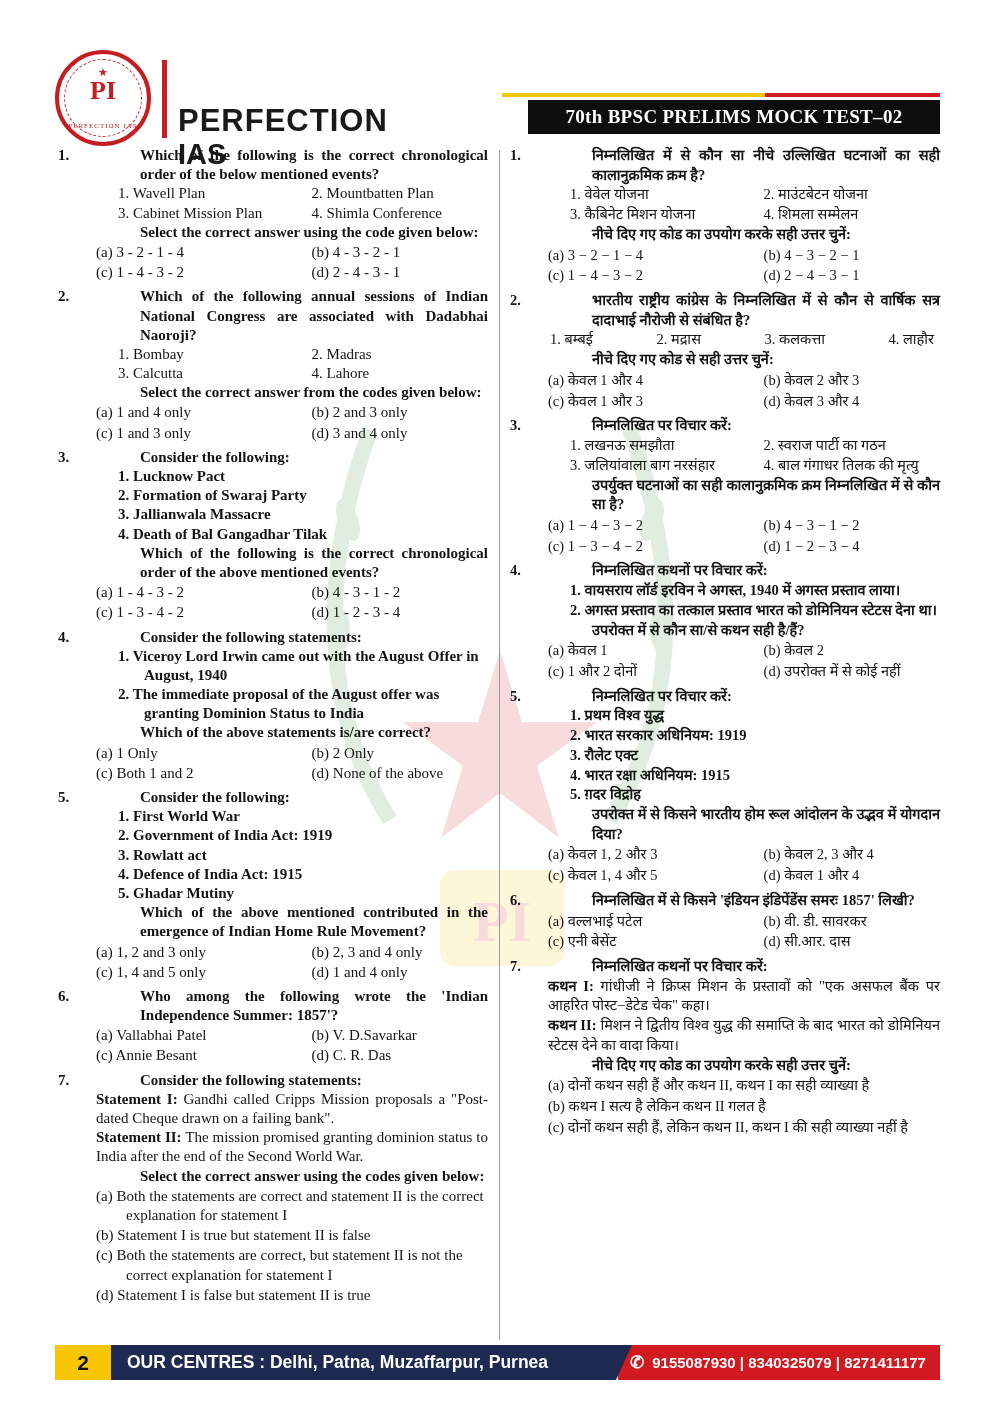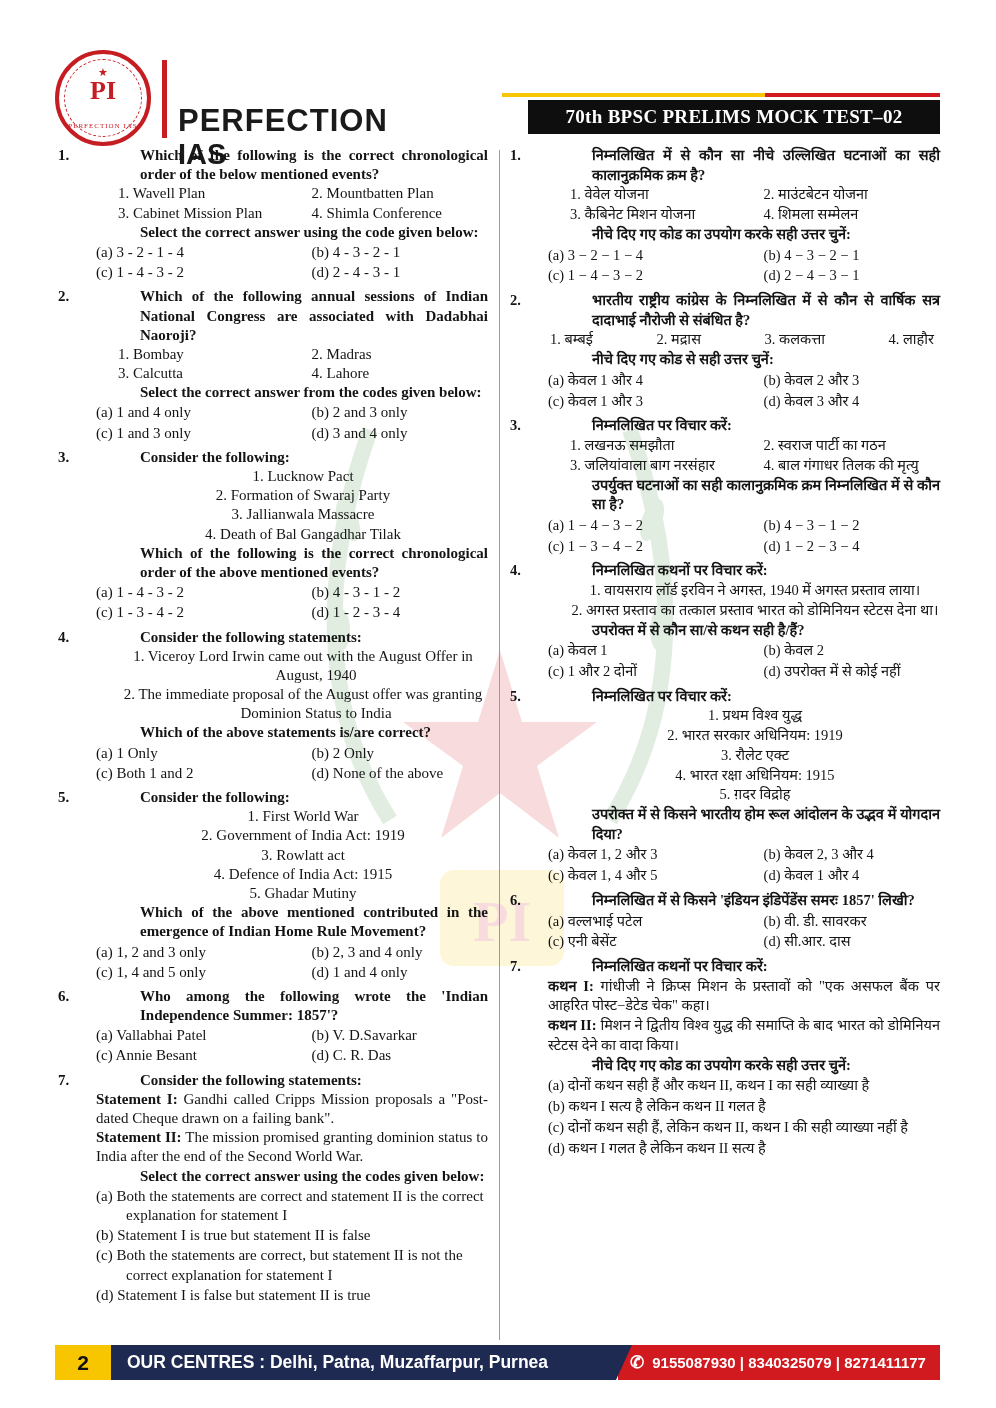--- a/index.html
+++ b/index.html
@@ -28,21 +28,21 @@
   
   .content{position:absolute;left:58px;right:56px;top:146px;bottom:68px;display:flex;gap:22px;z-index:1;}
   .content::before{content:"";position:absolute;left:50%;top:4px;bottom:0;width:1px;background:#9a9a9a;}
   .col{flex:1;min-width:0;font-size:15px;line-height:1.28;}
   .col.hi{font-size:14.5px;line-height:1.36;}
   .question{display:flex;align-items:flex-start;margin:0 0 4px;}
   .qnum{flex:0 0 38px;font-weight:700;}
   .qbody{flex:1;min-width:0;}
   .para{text-align:justify;}
   .bold{font-weight:700;margin-left:44px;}
-  .item{padding-left:48px;text-indent:-26px;text-align:center;}
+  .item{padding-left:48px;text-indent:-26px;text-align:left;font-weight:bold;}
   .pairrow{display:grid;grid-template-columns:55% 45%;}
   .pairrow.items .cell:first-child{padding-left:22px;}
   .pairrow.opts{margin:1px 0;}
   .row4{display:flex;justify-content:space-between;padding:0 6px 0 2px;}
   .opt-full{padding-left:30px;text-indent:-30px;text-align:left;margin:1px 0;}
   .stmt-label{font-weight:700;}
   
   .footer{position:absolute;left:55px;right:56px;bottom:28px;height:35px;display:flex;
           font-family:"Liberation Sans",sans-serif;z-index:2;}
   .pagenum{flex:0 0 56px;background:#f7c600;color:#111;font-weight:800;font-size:21px;
@@ -339,21 +339,20 @@
         <div class="question">
           <span class="qnum">7.</span>
           <div class="qbody">
             <div class="para bold">निम्नलिखित कथनों पर विचार करें:</div>
             <div class="para stmt"><span class="stmt-label">कथन I:</span> <span>गांधीजी ने क्रिप्स मिशन के प्रस्तावों को "एक असफल बैंक पर आहरित पोस्ट−डेटेड चेक" कहा।</span></div>
             <div class="para stmt"><span class="stmt-label">कथन II:</span> <span>मिशन ने द्वितीय विश्व युद्ध की समाप्ति के बाद भारत को डोमिनियन स्टेटस देने का वादा किया।</span></div>
             <div class="para bold">नीचे दिए गए कोड का उपयोग करके सही उत्तर चुनें:</div>
             <div class="opt-full">(a)  दोनों कथन सही हैं और कथन II, कथन I का सही व्याख्या है</div>
             <div class="opt-full">(b)  कथन I सत्य है लेकिन कथन II गलत है</div>
             <div class="opt-full">(c)  दोनों कथन सही हैं, लेकिन कथन II, कथन I की सही व्याख्या नहीं है</div>
-            <div class="opt-full">(d)  कथन I गलत है लेकिन कथन II सत्य है</div>
           </div>
         </div>
       </section>
   </main>
 
   <footer class="footer">
     <div class="pagenum">2</div>
     <div class="centres">OUR CENTRES : Delhi, Patna, Muzaffarpur, Purnea</div>
     <div class="phones">
       <span class="phone-icon">✆</span>

